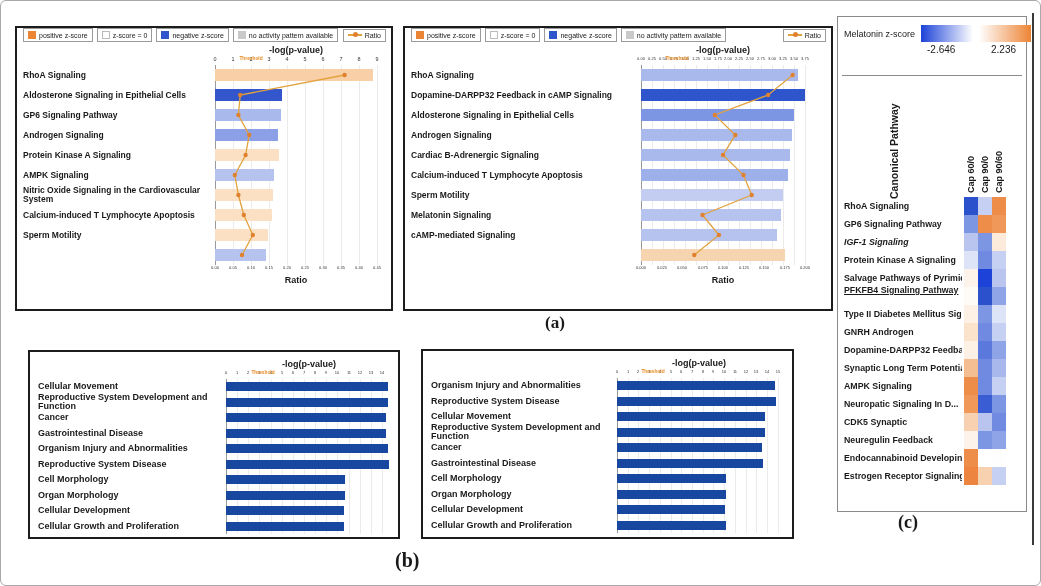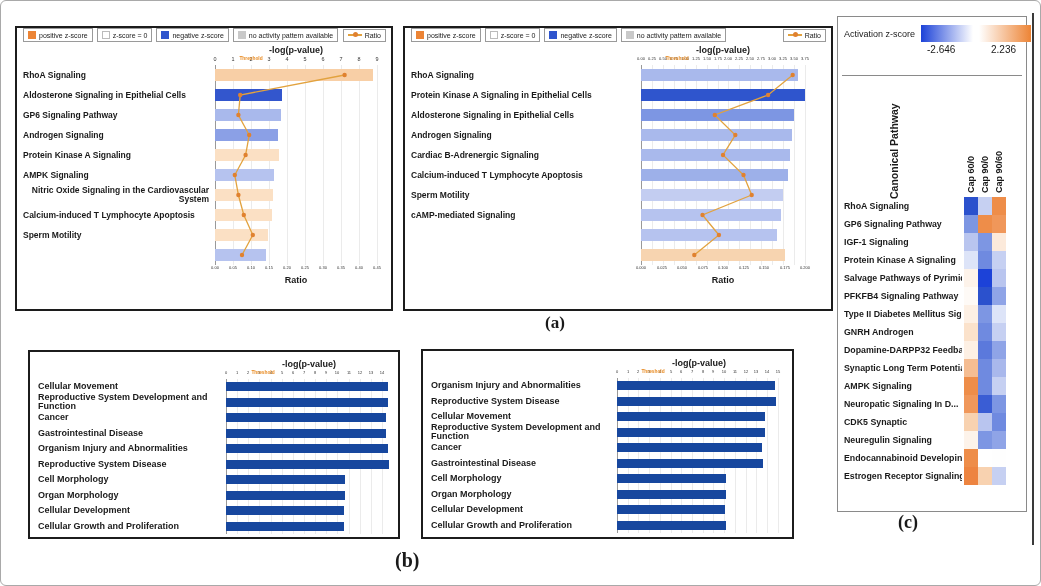--- a/index.html
+++ b/index.html
@@ -90,21 +90,21 @@
         </span>
     </div>
     <div class="ipa">
         <div class="ipa-lbls" style="width: 192px; padding-top: 21px;">
           <div class="ipa-lbl" style="height: 20px;">RhoA Signaling</div>
           <div class="ipa-lbl" style="height: 20px;">Aldosterone Signaling in Epithelial Cells</div>
           <div class="ipa-lbl" style="height: 20px;">GP6 Signaling Pathway</div>
           <div class="ipa-lbl" style="height: 20px;">Androgen Signaling</div>
           <div class="ipa-lbl" style="height: 20px;">Protein Kinase A Signaling</div>
           <div class="ipa-lbl" style="height: 20px;">AMPK Signaling</div>
-          <div class="ipa-lbl" style="height: 20px; text-align: right;">Nitric Oxide Signaling in the Cardiovascular System</div>
+          <div class="ipa-lbl" style="height: 20px;">Nitric Oxide Signaling in the Cardiovascular System</div>
           <div class="ipa-lbl" style="height: 20px;">Calcium-induced T Lymphocyte Apoptosis</div>
           <div class="ipa-lbl" style="height: 20px;">Sperm Motility</div>
         </div>
         <div class="ipa-plot" style="width: 162px;">
           <div class="ax-label">-log(p-value)</div>
           <div class="tickrow">
             <span class="tick" style="left: 0%;">0</span>
             <span class="tick" style="left: 11.1111%;">1</span>
             <span class="tick" style="left: 22.2222%;">2</span>
             <span class="tick" style="left: 33.3333%;">3</span>
@@ -187,26 +187,27 @@
           <span>no activity pattern available</span>
         </span>
       <span class="litem last">
           <i class="ratio-ic"></i>
           <span>Ratio</span>
         </span>
     </div>
     <div class="ipa">
         <div class="ipa-lbls" style="width: 230px; padding-top: 21px;">
           <div class="ipa-lbl" style="height: 20px;">RhoA Signaling</div>
-          <div class="ipa-lbl" style="height: 20px;">Protein Kinase A Signaling in Epithelial Cells</div>
+          <div class="ipa-lbl" style="height: 20px;">Dopamine-DARPP32 Feedback in cAMP Signaling</div>
           <div class="ipa-lbl" style="height: 20px;">Aldosterone Signaling in Epithelial Cells</div>
           <div class="ipa-lbl" style="height: 20px;">Androgen Signaling</div>
           <div class="ipa-lbl" style="height: 20px;">Cardiac B-Adrenergic Signaling</div>
           <div class="ipa-lbl" style="height: 20px;">Calcium-induced T Lymphocyte Apoptosis</div>
           <div class="ipa-lbl" style="height: 20px;">Sperm Motility</div>
+          <div class="ipa-lbl" style="height: 20px;">Melatonin Signaling</div>
           <div class="ipa-lbl" style="height: 20px;">cAMP-mediated Signaling</div>
         </div>
         <div class="ipa-plot" style="width: 164px;">
           <div class="ax-label">-log(p-value)</div>
           <div class="tickrow">
             <span class="tick xs" style="left: 0%;">0.00</span>
             <span class="tick xs" style="left: 6.66667%;">0.25</span>
             <span class="tick xs" style="left: 13.3333%;">0.50</span>
             <span class="tick xs" style="left: 20%;">0.75</span>
             <span class="tick xs" style="left: 26.6667%;">1.00</span>
@@ -407,21 +408,21 @@
             <div class="hbar" style="top: 111.75px; height: 9px; width: 66.6667%; background: rgb(23, 71, 158);"></div>
             <div class="hbar" style="top: 127.25px; height: 9px; width: 66.0131%; background: rgb(23, 71, 158);"></div>
             <div class="hbar" style="top: 142.75px; height: 9px; width: 66.6667%; background: rgb(23, 71, 158);"></div>
           </div>
         </div>
       </div>
   </section>
 
   <section class="panel panelC" style="left:836px;top:15px;width:190px;height:496px;">
     <div class="cscale">
-      <span class="cslabel">Activation z-score</span>
+      <span class="cslabel">Melatonin z-score</span>
       <div class="cbarwrap">
         <div class="grad gradneg" style="background: linear-gradient(to right, rgb(28, 66, 216), rgb(255, 255, 255));"></div>
         <div class="grad gradpos" style="background: linear-gradient(to right, rgb(255, 255, 255), rgb(237, 132, 53));"></div>
         <span class="cmin">-2.646</span>
         <span class="cmax">2.236</span>
       </div>
     </div>
     <div class="cdivider"></div>
     <div class="cp-label vert">Canonical Pathway</div>
     <div id="hm-heads">
@@ -437,33 +438,33 @@
       </div>
     <div id="hm-grid">
         <div class="hm-lbl" style="top: 180px;">RhoA Signaling</div>
         <div class="hm-cell" style="left: 126px; top: 180px; background: rgb(43, 81, 205);"></div>
         <div class="hm-cell" style="left: 140px; top: 180px; background: rgb(198, 208, 242);"></div>
         <div class="hm-cell" style="left: 154px; top: 180px; background: rgb(238, 141, 73);"></div>
         <div class="hm-lbl" style="top: 198px;">GP6 Signaling Pathway</div>
         <div class="hm-cell" style="left: 126px; top: 198px; background: rgb(125, 150, 227);"></div>
         <div class="hm-cell" style="left: 140px; top: 198px; background: rgb(238, 141, 73);"></div>
         <div class="hm-cell" style="left: 154px; top: 198px; background: rgb(240, 151, 90);"></div>
-        <div class="hm-lbl" style="top: 216px;">IGF-1 Signaling</div>
+        <div class="hm-lbl" style="top: 216px; font-style: italic;">IGF-1 Signaling</div>
         <div class="hm-cell" style="left: 126px; top: 216px; background: rgb(185, 197, 239);"></div>
         <div class="hm-cell" style="left: 140px; top: 216px; background: rgb(125, 150, 227);"></div>
         <div class="hm-cell" style="left: 154px; top: 216px; background: rgb(252, 234, 219);"></div>
         <div class="hm-lbl" style="top: 234px;">Protein Kinase A Signaling</div>
         <div class="hm-cell" style="left: 126px; top: 234px; background: rgb(221, 228, 248);"></div>
         <div class="hm-cell" style="left: 140px; top: 234px; background: rgb(111, 138, 224);"></div>
         <div class="hm-cell" style="left: 154px; top: 234px; background: rgb(198, 208, 242);"></div>
         <div class="hm-lbl" style="top: 252px;">Salvage Pathways of Pyrimidine..</div>
         <div class="hm-cell" style="left: 126px; top: 252px; background: rgb(253, 243, 234);"></div>
         <div class="hm-cell" style="left: 140px; top: 252px; background: rgb(28, 66, 216);"></div>
         <div class="hm-cell" style="left: 154px; top: 252px; background: rgb(185, 197, 239);"></div>
-        <div class="hm-lbl" style="top: 270px;">PFKFB4 Signaling Pathway</div>
+        <div class="hm-lbl" style="top: 264px; text-decoration: underline;">PFKFB4 Signaling Pathway</div>
         <div class="hm-cell" style="left: 126px; top: 270px; background: rgb(254, 250, 246);"></div>
         <div class="hm-cell" style="left: 140px; top: 270px; background: rgb(43, 81, 205);"></div>
         <div class="hm-cell" style="left: 154px; top: 270px; background: rgb(143, 164, 231);"></div>
         <div class="hm-lbl" style="top: 288px;">Type II Diabetes Mellitus Signal...</div>
         <div class="hm-cell" style="left: 126px; top: 288px; background: rgb(253, 240, 228);"></div>
         <div class="hm-cell" style="left: 140px; top: 288px; background: rgb(125, 150, 227);"></div>
         <div class="hm-cell" style="left: 154px; top: 288px; background: rgb(221, 228, 248);"></div>
         <div class="hm-lbl" style="top: 306px;">GNRH Androgen</div>
         <div class="hm-cell" style="left: 126px; top: 306px; background: rgb(251, 226, 203);"></div>
         <div class="hm-cell" style="left: 140px; top: 306px; background: rgb(111, 138, 224);"></div>
@@ -481,21 +482,21 @@
         <div class="hm-cell" style="left: 140px; top: 360px; background: rgb(111, 138, 224);"></div>
         <div class="hm-cell" style="left: 154px; top: 360px; background: rgb(198, 208, 242);"></div>
         <div class="hm-lbl" style="top: 378px;">Neuropatic Signaling In D...</div>
         <div class="hm-cell" style="left: 126px; top: 378px; background: rgb(240, 151, 90);"></div>
         <div class="hm-cell" style="left: 140px; top: 378px; background: rgb(58, 93, 212);"></div>
         <div class="hm-cell" style="left: 154px; top: 378px; background: rgb(125, 150, 227);"></div>
         <div class="hm-lbl" style="top: 396px;">CDK5 Synaptic</div>
         <div class="hm-cell" style="left: 126px; top: 396px; background: rgb(248, 210, 176);"></div>
         <div class="hm-cell" style="left: 140px; top: 396px; background: rgb(185, 197, 239);"></div>
         <div class="hm-cell" style="left: 154px; top: 396px; background: rgb(111, 138, 224);"></div>
-        <div class="hm-lbl" style="top: 414px;">Neuregulin Signaling</div>
+        <div class="hm-lbl" style="top: 414px;">Neuregulin Feedback</div>
         <div class="hm-cell" style="left: 126px; top: 414px; background: rgb(253, 243, 234);"></div>
         <div class="hm-cell" style="left: 140px; top: 414px; background: rgb(125, 150, 227);"></div>
         <div class="hm-cell" style="left: 154px; top: 414px; background: rgb(143, 164, 231);"></div>
         <div class="hm-lbl" style="top: 432px;">Endocannabinoid Developing Ne.</div>
         <div class="hm-cell" style="left: 126px; top: 432px; background: rgb(238, 141, 73);"></div>
         <div class="hm-cell" style="left: 140px; top: 432px; background: rgb(255, 255, 255);"></div>
         <div class="hm-cell" style="left: 154px; top: 432px; background: rgb(254, 254, 254);"></div>
         <div class="hm-lbl" style="top: 450px;">Estrogen Receptor Signaling</div>
         <div class="hm-cell" style="left: 126px; top: 450px; background: rgb(237, 132, 64);"></div>
         <div class="hm-cell" style="left: 140px; top: 450px; background: rgb(248, 210, 176);"></div>

